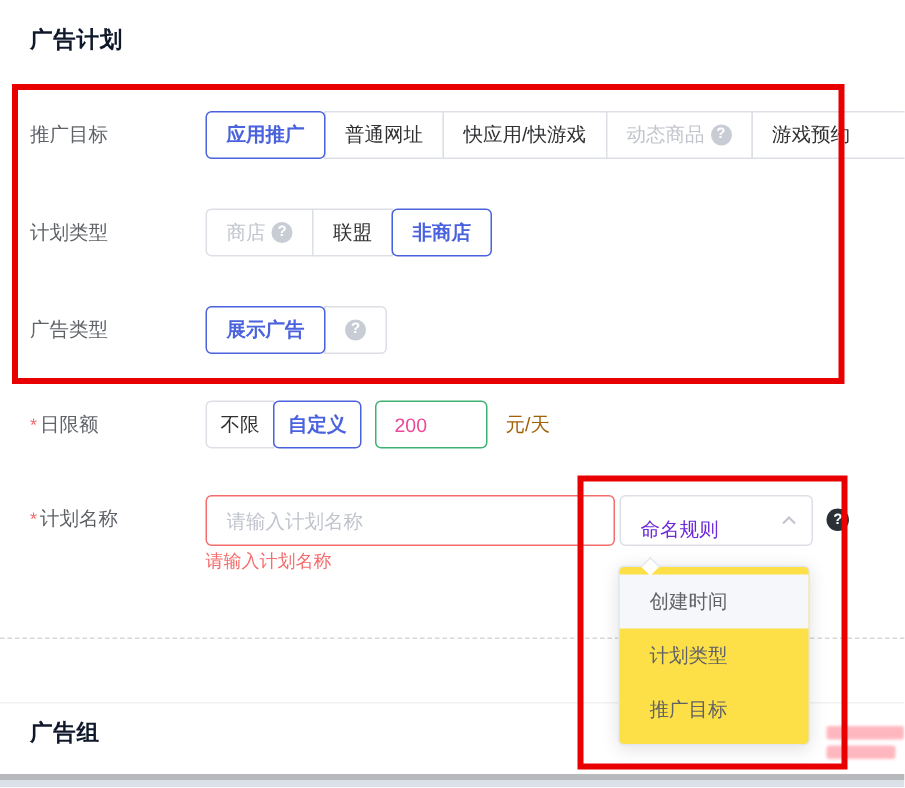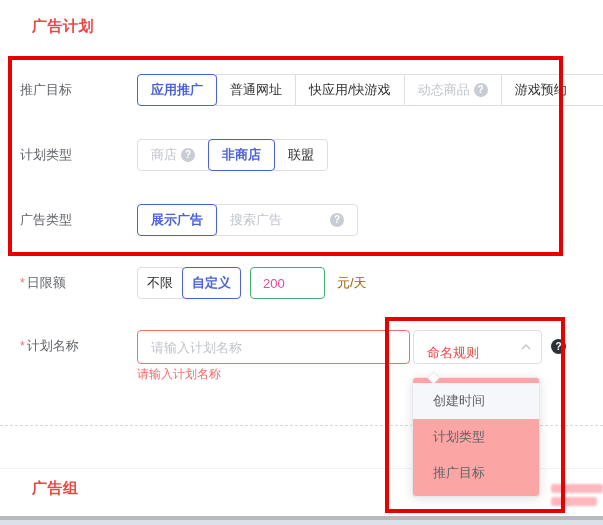--- a/index.html
+++ b/index.html
@@ -5,23 +5,22 @@
   * { margin:0; padding:0; box-sizing:border-box; }
   html,body { width:603px; height:525px; }
   body{
     font-family:"Liberation Sans","DejaVu Sans",sans-serif;
     background:#ffffff; position:relative; overflow:hidden;
     -webkit-font-smoothing:antialiased;
   }
   .page{ position:absolute; inset:0; width:603px; height:525px; background:#fff; }
 
   .section-title{
-    position:absolute; left:20px; font-size:15px; font-weight:bold; color:#ef4444;
+    position:absolute; left:20px; font-size:15px; font-weight:bold; color:#0f172a;
     letter-spacing:.5px;
-    margin-left:12px;
   }
   #title-campaign{ top:17px; }
   #title-adgroup{ top:479px; }
 
   
   .row{ position:absolute; left:0; width:603px; height:34px; }
   .row-label{
     position:absolute; left:20px; top:0; height:32px; line-height:32px;
     font-size:13px; color:#5f6368;
   }
@@ -68,31 +67,31 @@
   }
   .name-input::placeholder{ color:#c0c4cc; }
   .error-text{
     position:absolute; left:137px; top:36px; font-size:12px; color:#f56c6c;
   }
   .naming-select{
     position:absolute; left:413px; top:0; width:129px; height:34px;
     border:1px solid #dcdfe6; border-radius:4px; background:#fff; cursor:pointer;
     display:flex; align-items:center; padding:0 10px 0 13px;
   }
-  .naming-select .sel-text{ flex:1; font-size:13px; color:#ef4444;margin-top:12px; }
+  .naming-select .sel-text{ flex:1; font-size:13px; color:#6d28d9;margin-top:12px; }
   .help-icon{
     position:absolute; left:551px; top:9px; width:15px; height:15px; border-radius:50%;
     background:#2b2f36; color:#fff; font-size:10px; line-height:15px; text-align:center;
     font-weight:bold; cursor:pointer;
   }
 
   
   .dropdown{
     position:absolute; left:412px; top:377px; width:128px; z-index:6;
-    background:#fca5a5; border:1px solid #e4e7ed; border-radius:4px;
+    background:#fde047; border:1px solid #e4e7ed; border-radius:4px;
     box-shadow:0 2px 12px rgba(0,0,0,.12); padding:5px 0;
   }
   .dropdown .arrow{
     position:absolute; top:-5px; left:16px; width:9px; height:9px; background:#fff;
     border-left:1px solid #e4e7ed; border-top:1px solid #e4e7ed; transform:rotate(45deg);
   }
   .dd-item{
     height:36px; line-height:36px; padding:0 20px; font-size:13px; color:#606266;
     cursor:pointer; white-space:nowrap;
   }
@@ -158,39 +157,38 @@
   </div>
 
   <div class="row" style="top:139px;">
     <div class="row-label">计划类型</div>
     <div class="controls">
       <div class="btn-group">
         <div class="seg-btn disabled">
           <span>商店</span>
           <span class="q-icon">?</span>
         </div>
+        <div class="seg-btn">
+          <span>联盟</span>
+        </div>
         <div class="seg-btn selected">
           <span>非商店</span>
         </div>
-        <div class="seg-btn">
-          <span>联盟</span>
-        </div>
       </div>
     </div>
   </div>
 
   <div class="row" style="top:204px;">
     <div class="row-label">广告类型</div>
     <div class="controls">
       <div class="btn-group">
         <div class="seg-btn selected">
           <span>展示广告</span>
         </div>
         <div class="seg-btn disabled">
-          <span>搜索广告</span>
           <span class="q-icon">?</span>
         </div>
       </div>
     </div>
   </div>
 
   <div class="row" style="top:267px;">
     <div class="row-label"><span class="req">*</span><span>日限额</span></div>
     <div class="controls">
       <div class="btn-group">

